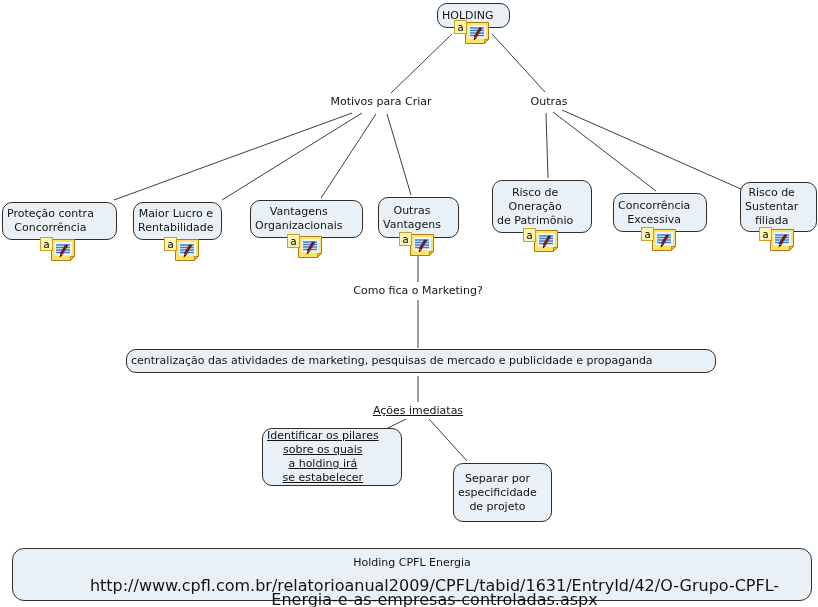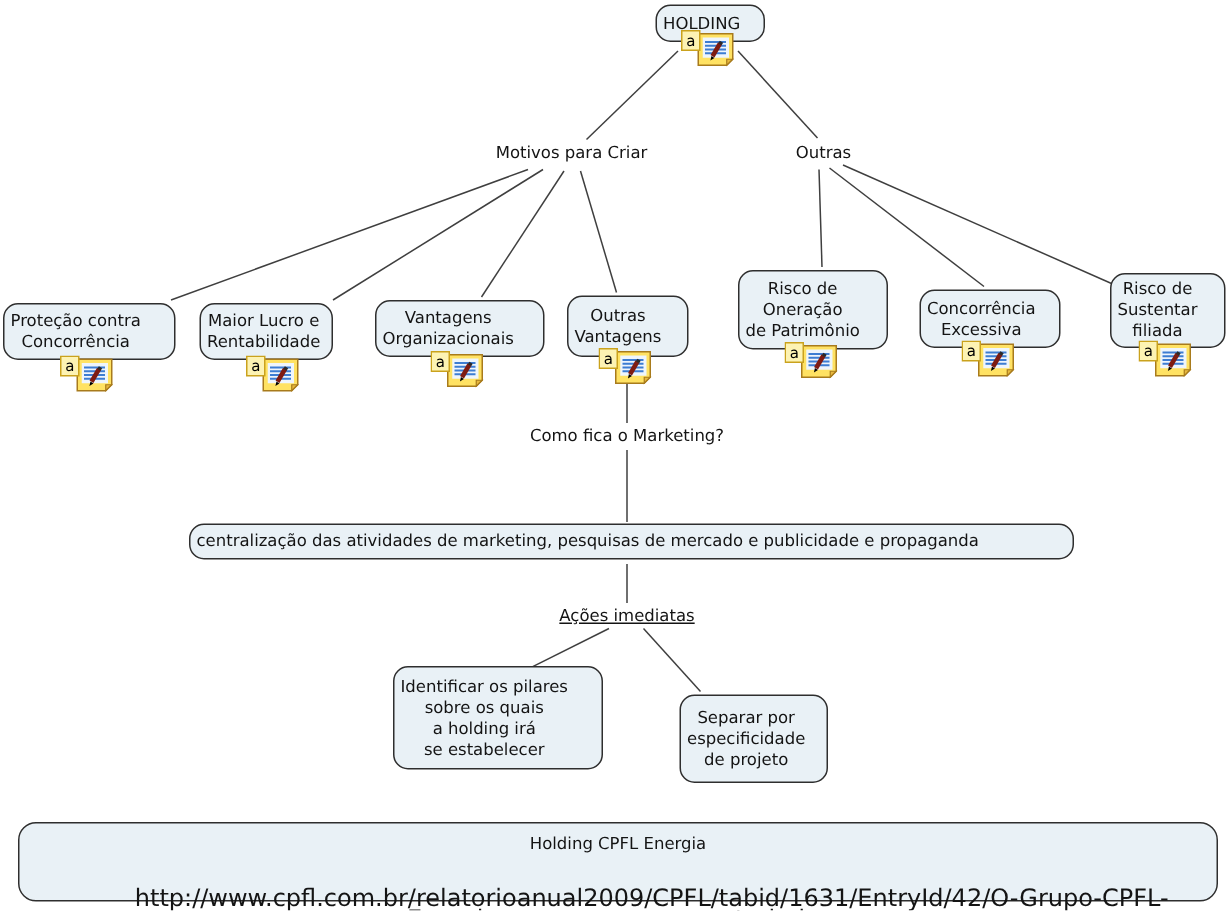--- a/index.html
+++ b/index.html
@@ -18,21 +18,21 @@
     white-space:pre-line; padding:2px 4px; color:#141414;
   }
   .link-label {
     position:absolute; z-index:1; transform:translateX(-50%);
     font-size:11px; line-height:14px; white-space:nowrap; color:#141414;text-align:center;
   }
   .res-icon { position:absolute; z-index:2; width:38px; height:26px; cursor:pointer; }
 
   .footer-box {
     flex-direction:column; justify-content:flex-start;
-    border-radius:12px; padding-top:7px; gap:22px;
+    border-radius:12px; padding-top:7px; gap:9px;
   }
   .footer-title { font-size:11px; }
   .footer-url { font-size:16px; letter-spacing:0;margin-left:45px; }
 </style>
 </head>
 <body>
 
 <div class="canvas">
 
   <svg class="wires">
@@ -103,21 +103,21 @@
 Excessiva</span>
   </div>
   <div class="concept" style="left:740px;top:182px;width:77px;height:50px;">
     <span>Risco de
 Sustentar
 filiada</span>
   </div>
   <div class="concept" style="left:126px;top:349px;width:590px;height:24px;">
     <span>centralização das atividades de marketing, pesquisas de mercado e publicidade e propaganda</span>
   </div>
-  <div class="concept" style="left:262px;top:444px;width:140px;height:69px;">
+  <div class="concept" style="left:262px;top:428px;width:140px;height:58px;text-decoration:underline;">
     <span>Identificar os pilares
 sobre os quais
 a holding irá
 se estabelecer</span>
   </div>
   <div class="concept" style="left:453px;top:463px;width:99px;height:59px;">
     <span>Separar por
 especificidade
 de projeto</span>
   </div>

